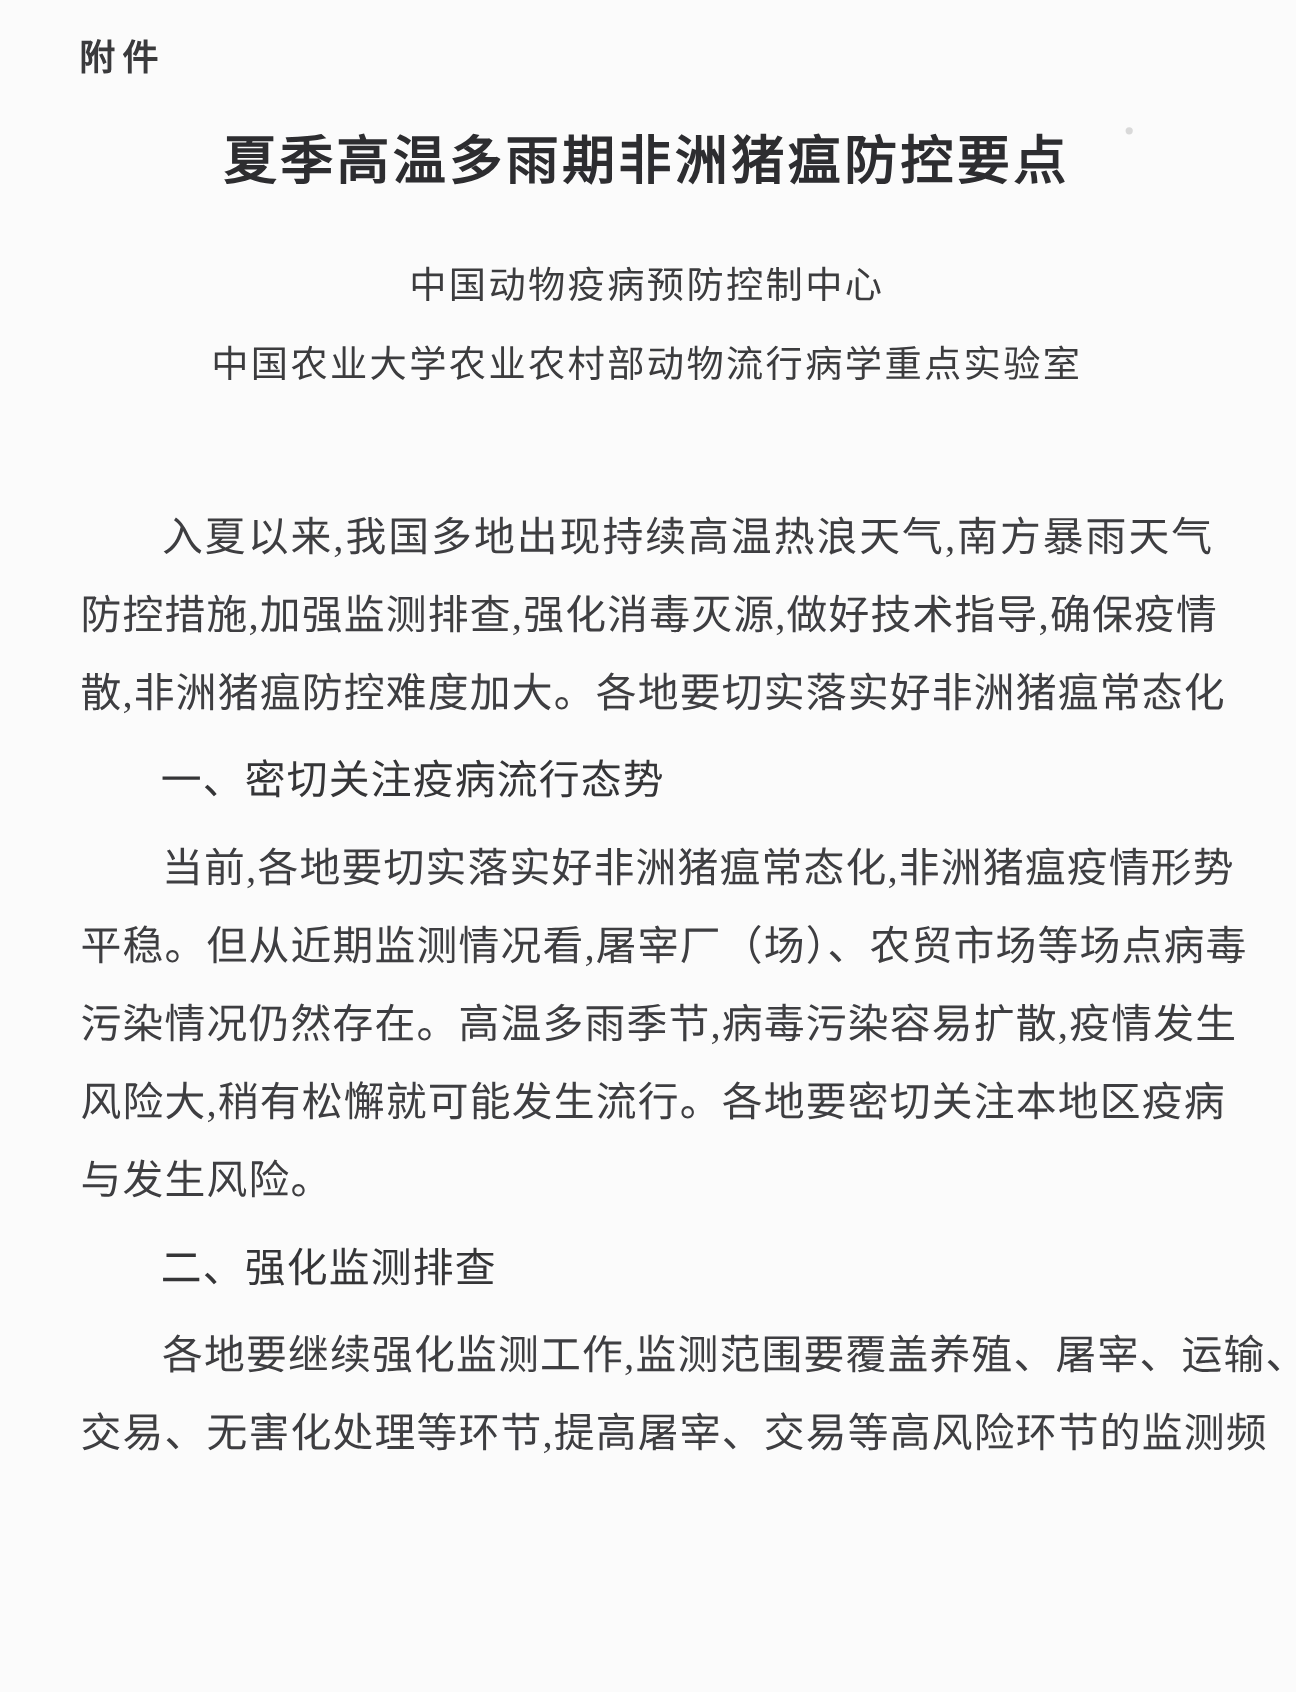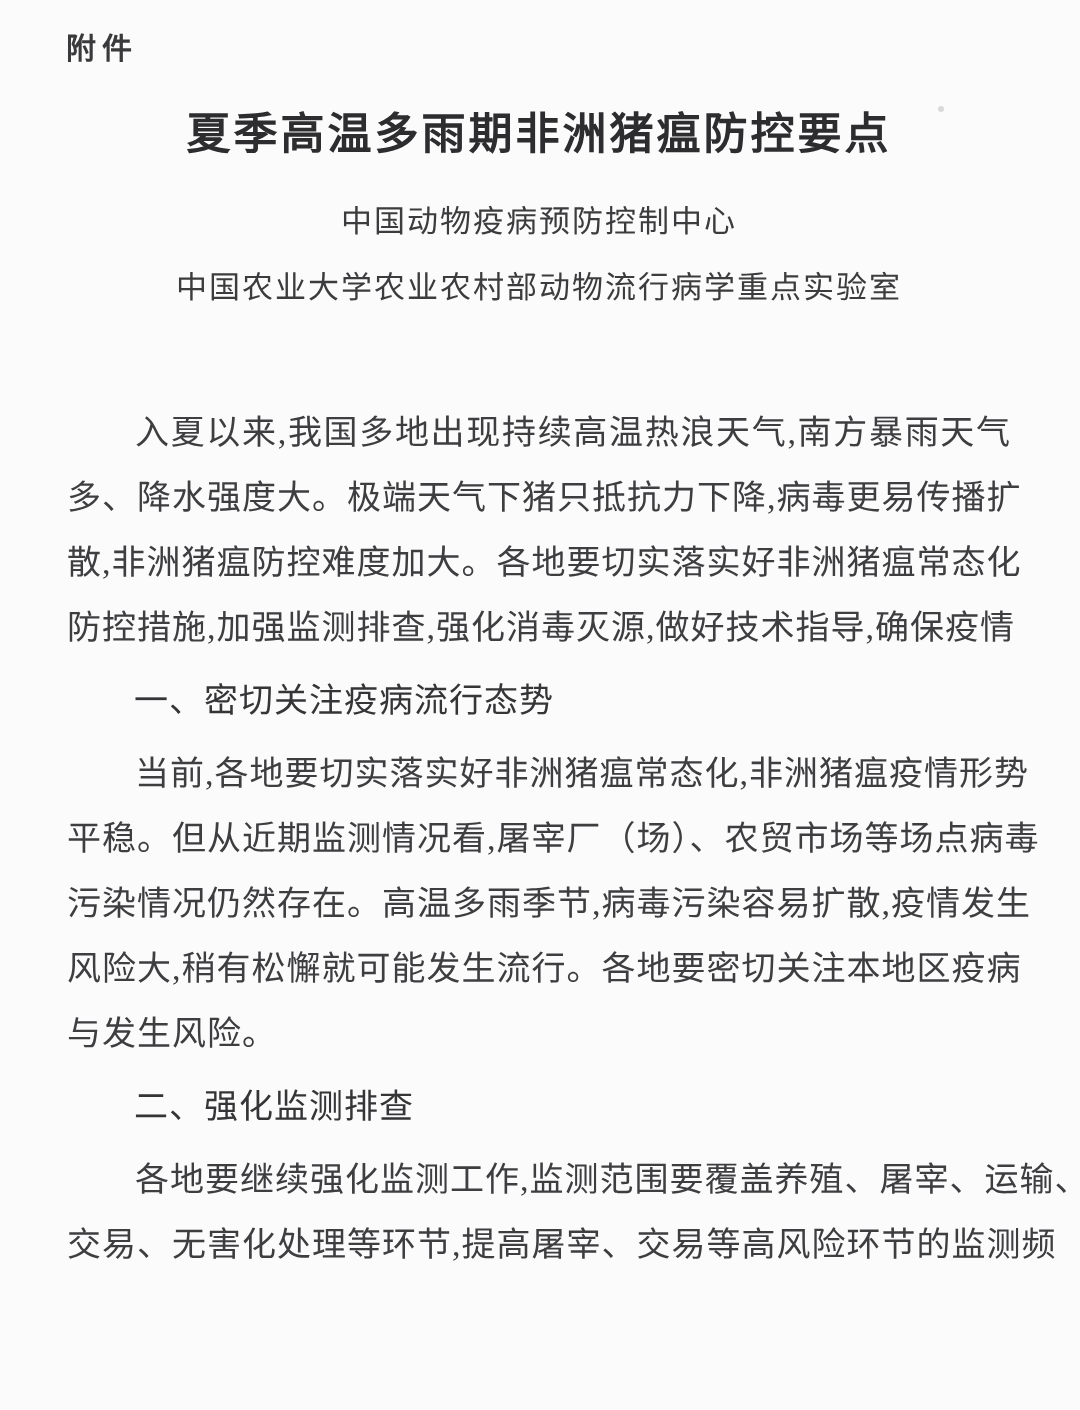--- a/index.html
+++ b/index.html
@@ -36,21 +36,21 @@
     letter-spacing: 3px;
     color: #2d2d30;
   }
   .doc-author {
     text-align: center;
     font-size: 31px;
     line-height: 44px;
     letter-spacing: 2px;
     color: #3c3c3e;
   }
-  .doc-author.first { margin-top: 36px; }
+  .doc-author.first { margin-top: 52px; }
   .doc-author.second { margin-top: 22px; }
   .doc-body {
     margin-top: 90px;
     color: #3e3e41;
   }
   .para { margin: 1px; }
   .line {
     font-size: 34px;
     line-height: 65px;
     letter-spacing: 1px;
@@ -91,23 +91,22 @@
 
   <div class="doc-title">夏季高温多雨期非洲猪瘟防控要点</div>
 
   <div class="doc-author first">中国动物疫病预防控制中心</div>
 
   <div class="doc-author second">中国农业大学农业农村部动物流行病学重点实验室</div>
 
   <div class="doc-body" id="doc-body">
       <div class="para">
         <div class="line indent">入夏以来,我国多地出现持续高温热浪天气,南方暴雨天气</div>
-        <div class="line">多、降水强度大。极端天气下猪只抵抗力下降,病毒更易传播扩</div>
+        <div class="line">防控措施,加强监测排查,强化消毒灭源,做好技术指导,确保疫情</div>
         <div class="line">散,非洲猪瘟防控难度加大。各地要切实落实好非洲猪瘟常态化</div>
-        <div class="line">防控措施,加强监测排查,强化消毒灭源,做好技术指导,确保疫情</div>
       </div>
       <div class="sec-heading">一、密切关注疫病流行态势</div>
       <div class="para">
         <div class="line indent">当前,各地要切实落实好非洲猪瘟常态化,非洲猪瘟疫情形势</div>
         <div class="line">平稳。但从近期监测情况看,屠宰厂（场）、农贸市场等场点病毒</div>
         <div class="line">污染情况仍然存在。高温多雨季节,病毒污染容易扩散,疫情发生</div>
         <div class="line">风险大,稍有松懈就可能发生流行。各地要密切关注本地区疫病</div>
         <div class="line no-fill">与发生风险。</div>
       </div>
       <div class="sec-heading">二、强化监测排查</div>

